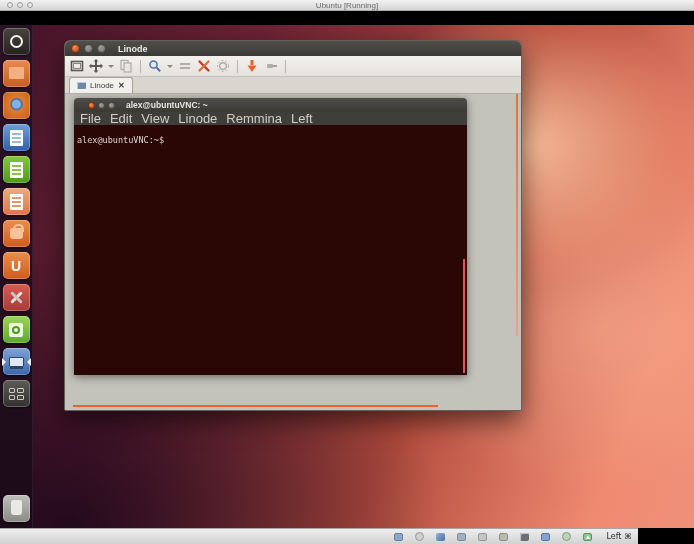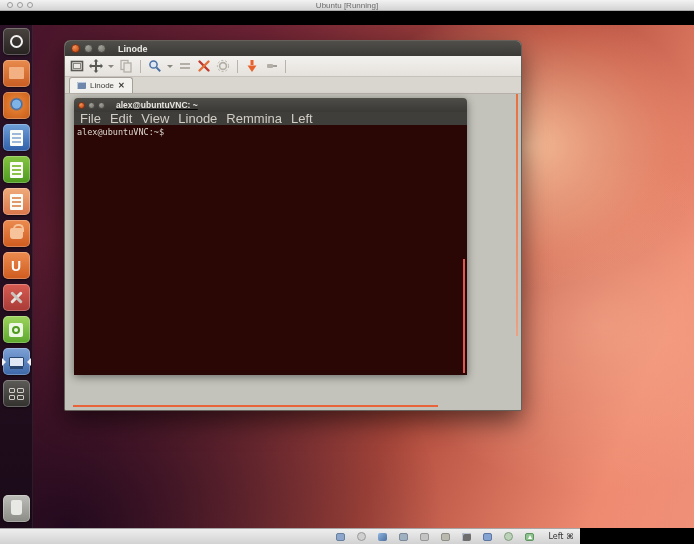--- a/index.html
+++ b/index.html
@@ -110,28 +110,28 @@
   .viewport { position:relative; flex:1 1 auto; background:#c3c3bb; }
 
   
   .art-v { position:absolute; right:3px; top:0; width:2px; height:242px; background:linear-gradient(#e8703f,#eda184); }
   .art-h { position:absolute; left:8px; bottom:3px; width:365px; height:2px; background:#e8633a; }
   .art-r { position:absolute; left:398px; top:165px; width:2px; height:114px; background:#dd5a52; }
 
   
   .term { position:absolute; left:9px; top:4px; width:393px; height:277px; display:flex; flex-direction:column;
     border-radius:4px 4px 0 0; overflow:hidden; box-shadow:0 2px 9px rgba(0,0,0,.45); }
-  .term-titlebar { height:14px; background:linear-gradient(#4e4d48,#3a3936); display:flex; align-items:center; padding-left:4px; gap:3px; flex:0 0 auto;text-decoration:underline; }
+  .term-titlebar { height:14px; background:linear-gradient(#4e4d48,#3a3936); display:flex; align-items:center; padding-left:14px; gap:3px; flex:0 0 auto; }
   .term-titlebar .wbtn { width:7px; height:7px; }
   .term-title { margin-left:8px; font-size:8.5px; font-weight:bold; color:#e9e6e1; }
   .term-menubar { height:13px; background:#3f3e3a; display:flex; align-items:center; gap:9px; padding-left:6px; font-size:13px; color:#d2cec6; flex:0 0 auto; }
-  .term-body { flex:1 1 auto; background:#2a0705; padding:2px 3px; font-family:"DejaVu Sans Mono", monospace; font-size:8.5px; color:#ddd8d0; }
-
-  
-  .statusbar { position:absolute; left:0; bottom:0; width:580px; height:16px;
+  .term-body { flex:1 1 auto; background:#2a0705; padding:10px 3px; font-family:"DejaVu Sans Mono", monospace; font-size:8.5px; color:#ddd8d0; }
+
+  
+  .statusbar { position:absolute; left:0; bottom:0; width:638px; height:16px;
     background:linear-gradient(#eeeeee,#d2d2d2); border-top:1px solid #a6a6a6;
     display:flex; align-items:center; justify-content:flex-end; gap:12px; padding-right:6px; }
   .st-ic { width:9px; height:8px; border-radius:2px; flex:0 0 auto; }
   .st-hdd { background:#8fa6cc; border:1px solid #66809f; }
   .st-cd { width:9px; height:9px; border-radius:50%; background:#cfcfcf; border:1px solid #9a9a9a; }
   .st-pen { background:linear-gradient(135deg,#8fb4e0,#4a6f9e); }
   .st-net { background:#9fb0c0; border:1px solid #7a8a99; }
   .st-usb { background:#c4c4c4; border:1px solid #979797; }
   .st-folder { background:#b9b9b0; border:1px solid #8f8f86; }
   .st-display { background:#6d6d6d; box-shadow:inset 1px 1px 0 #b8c4d4; }

